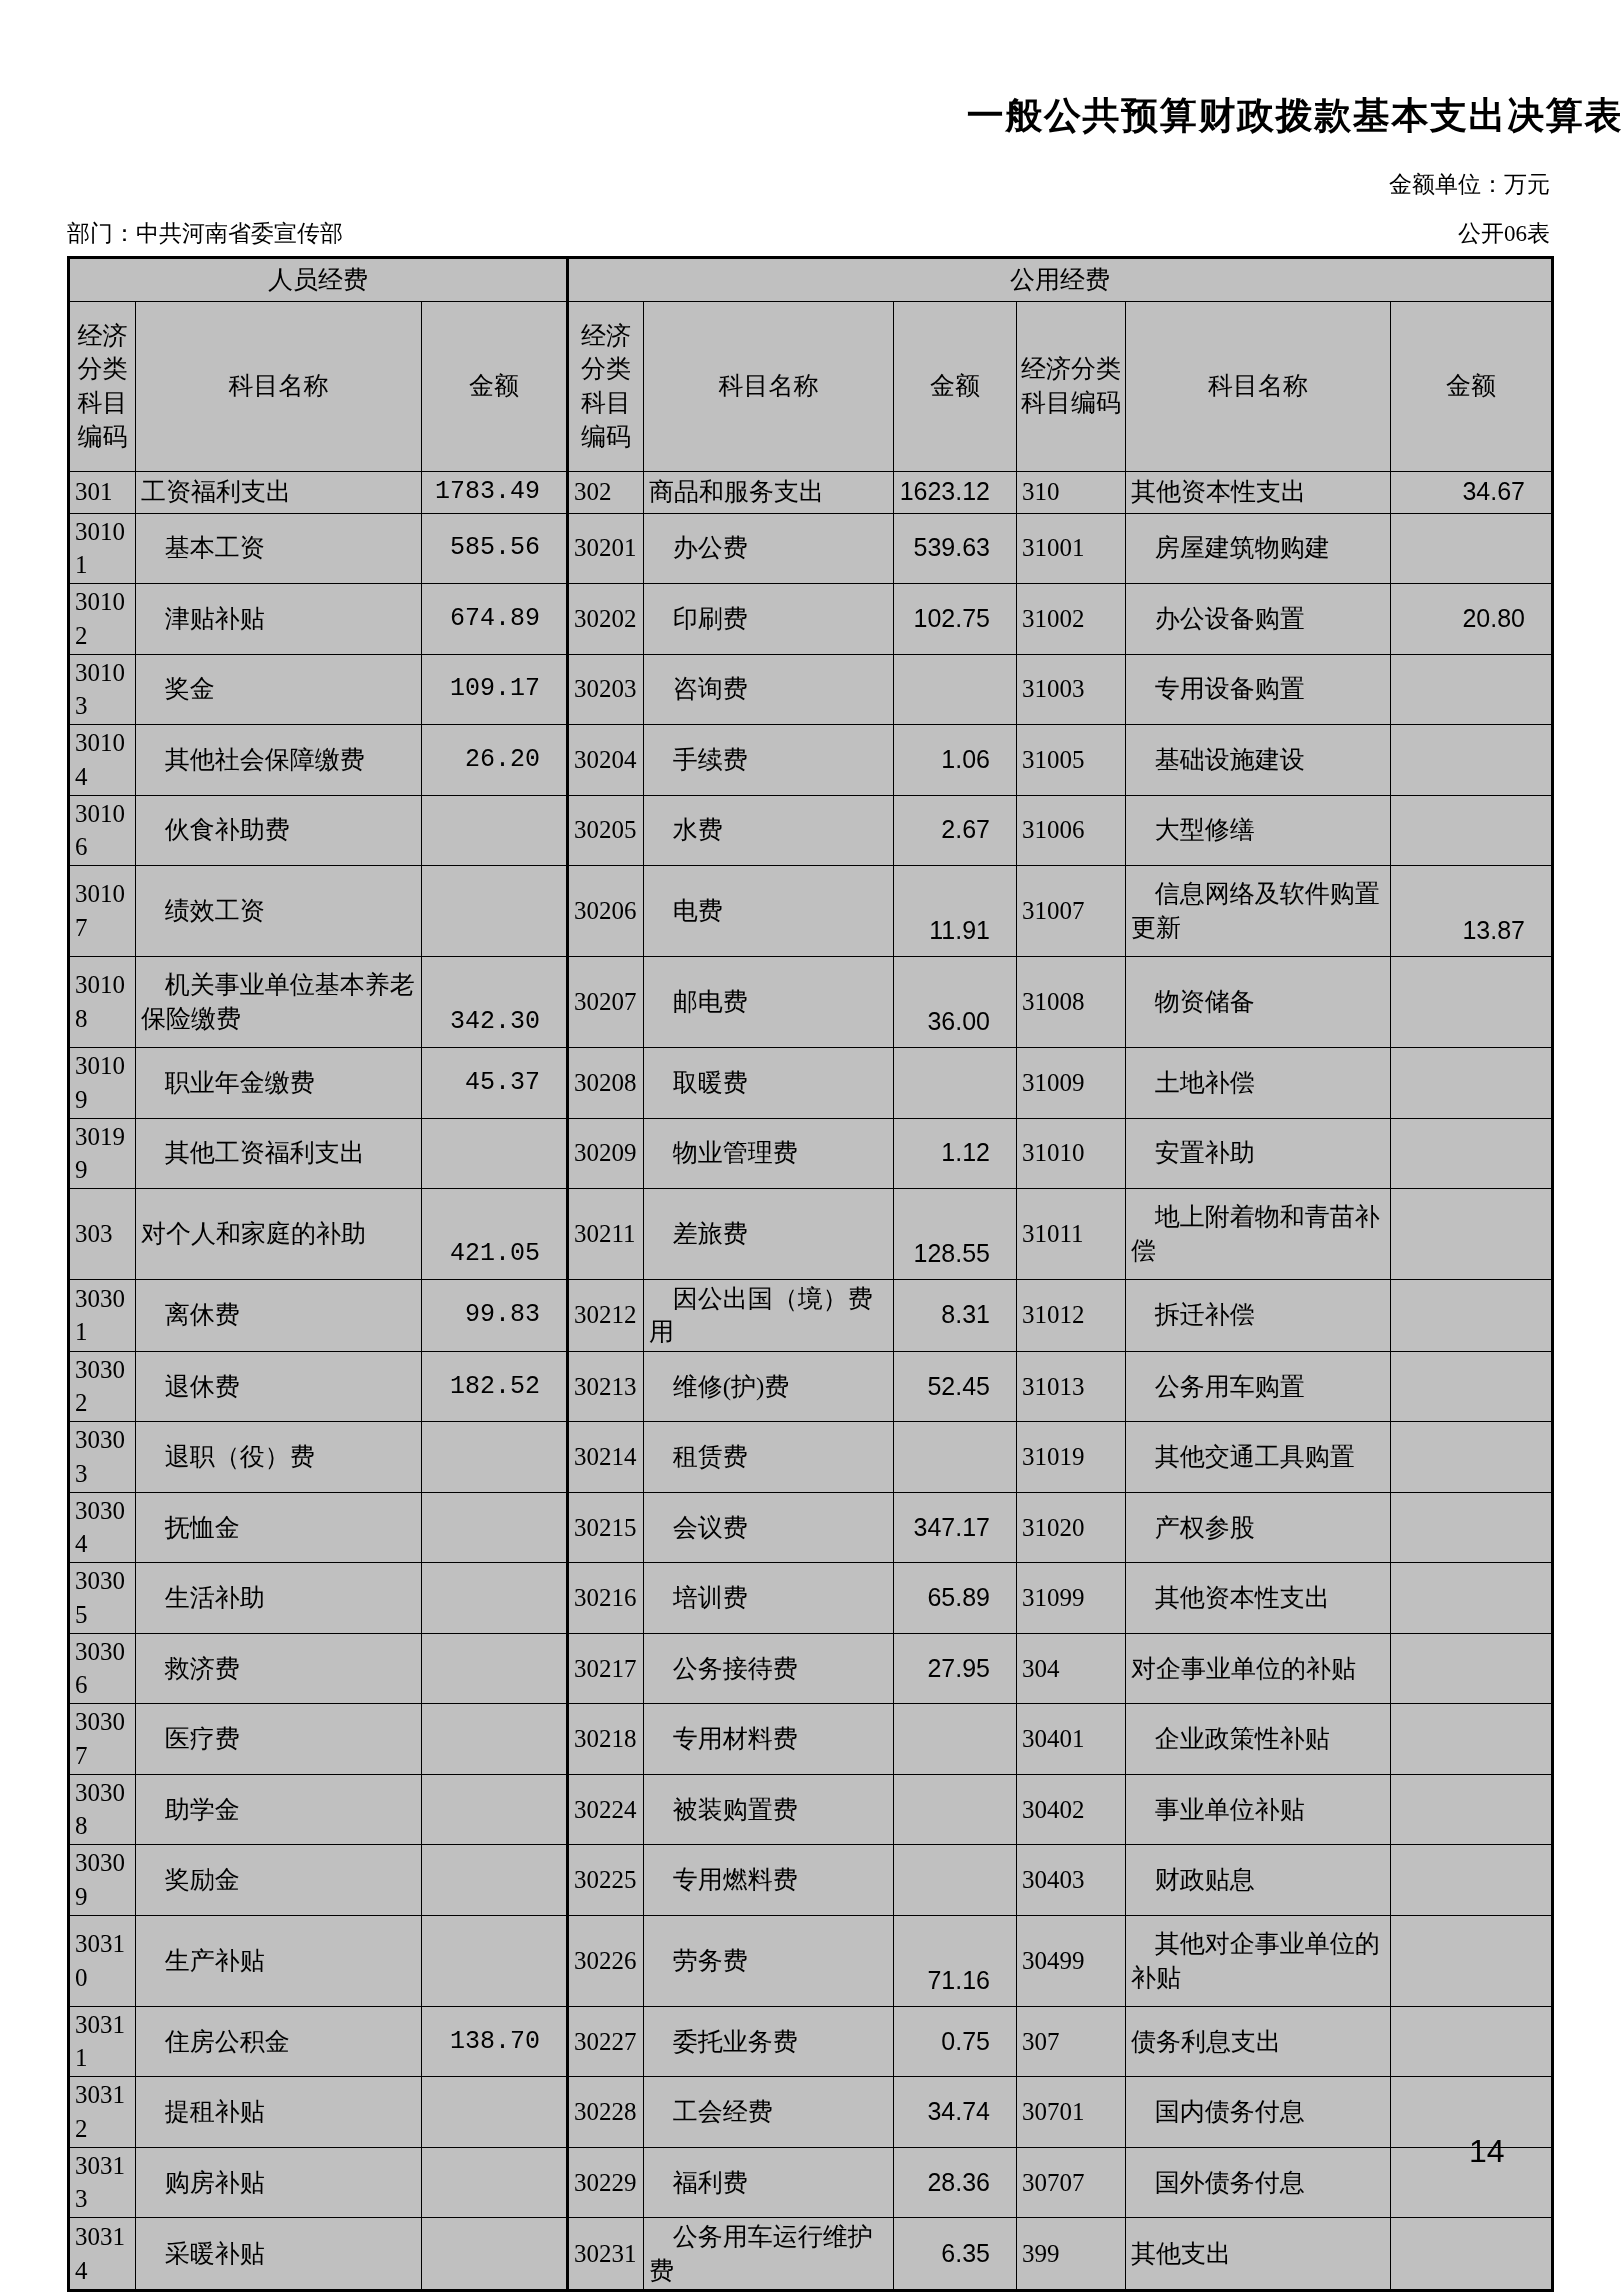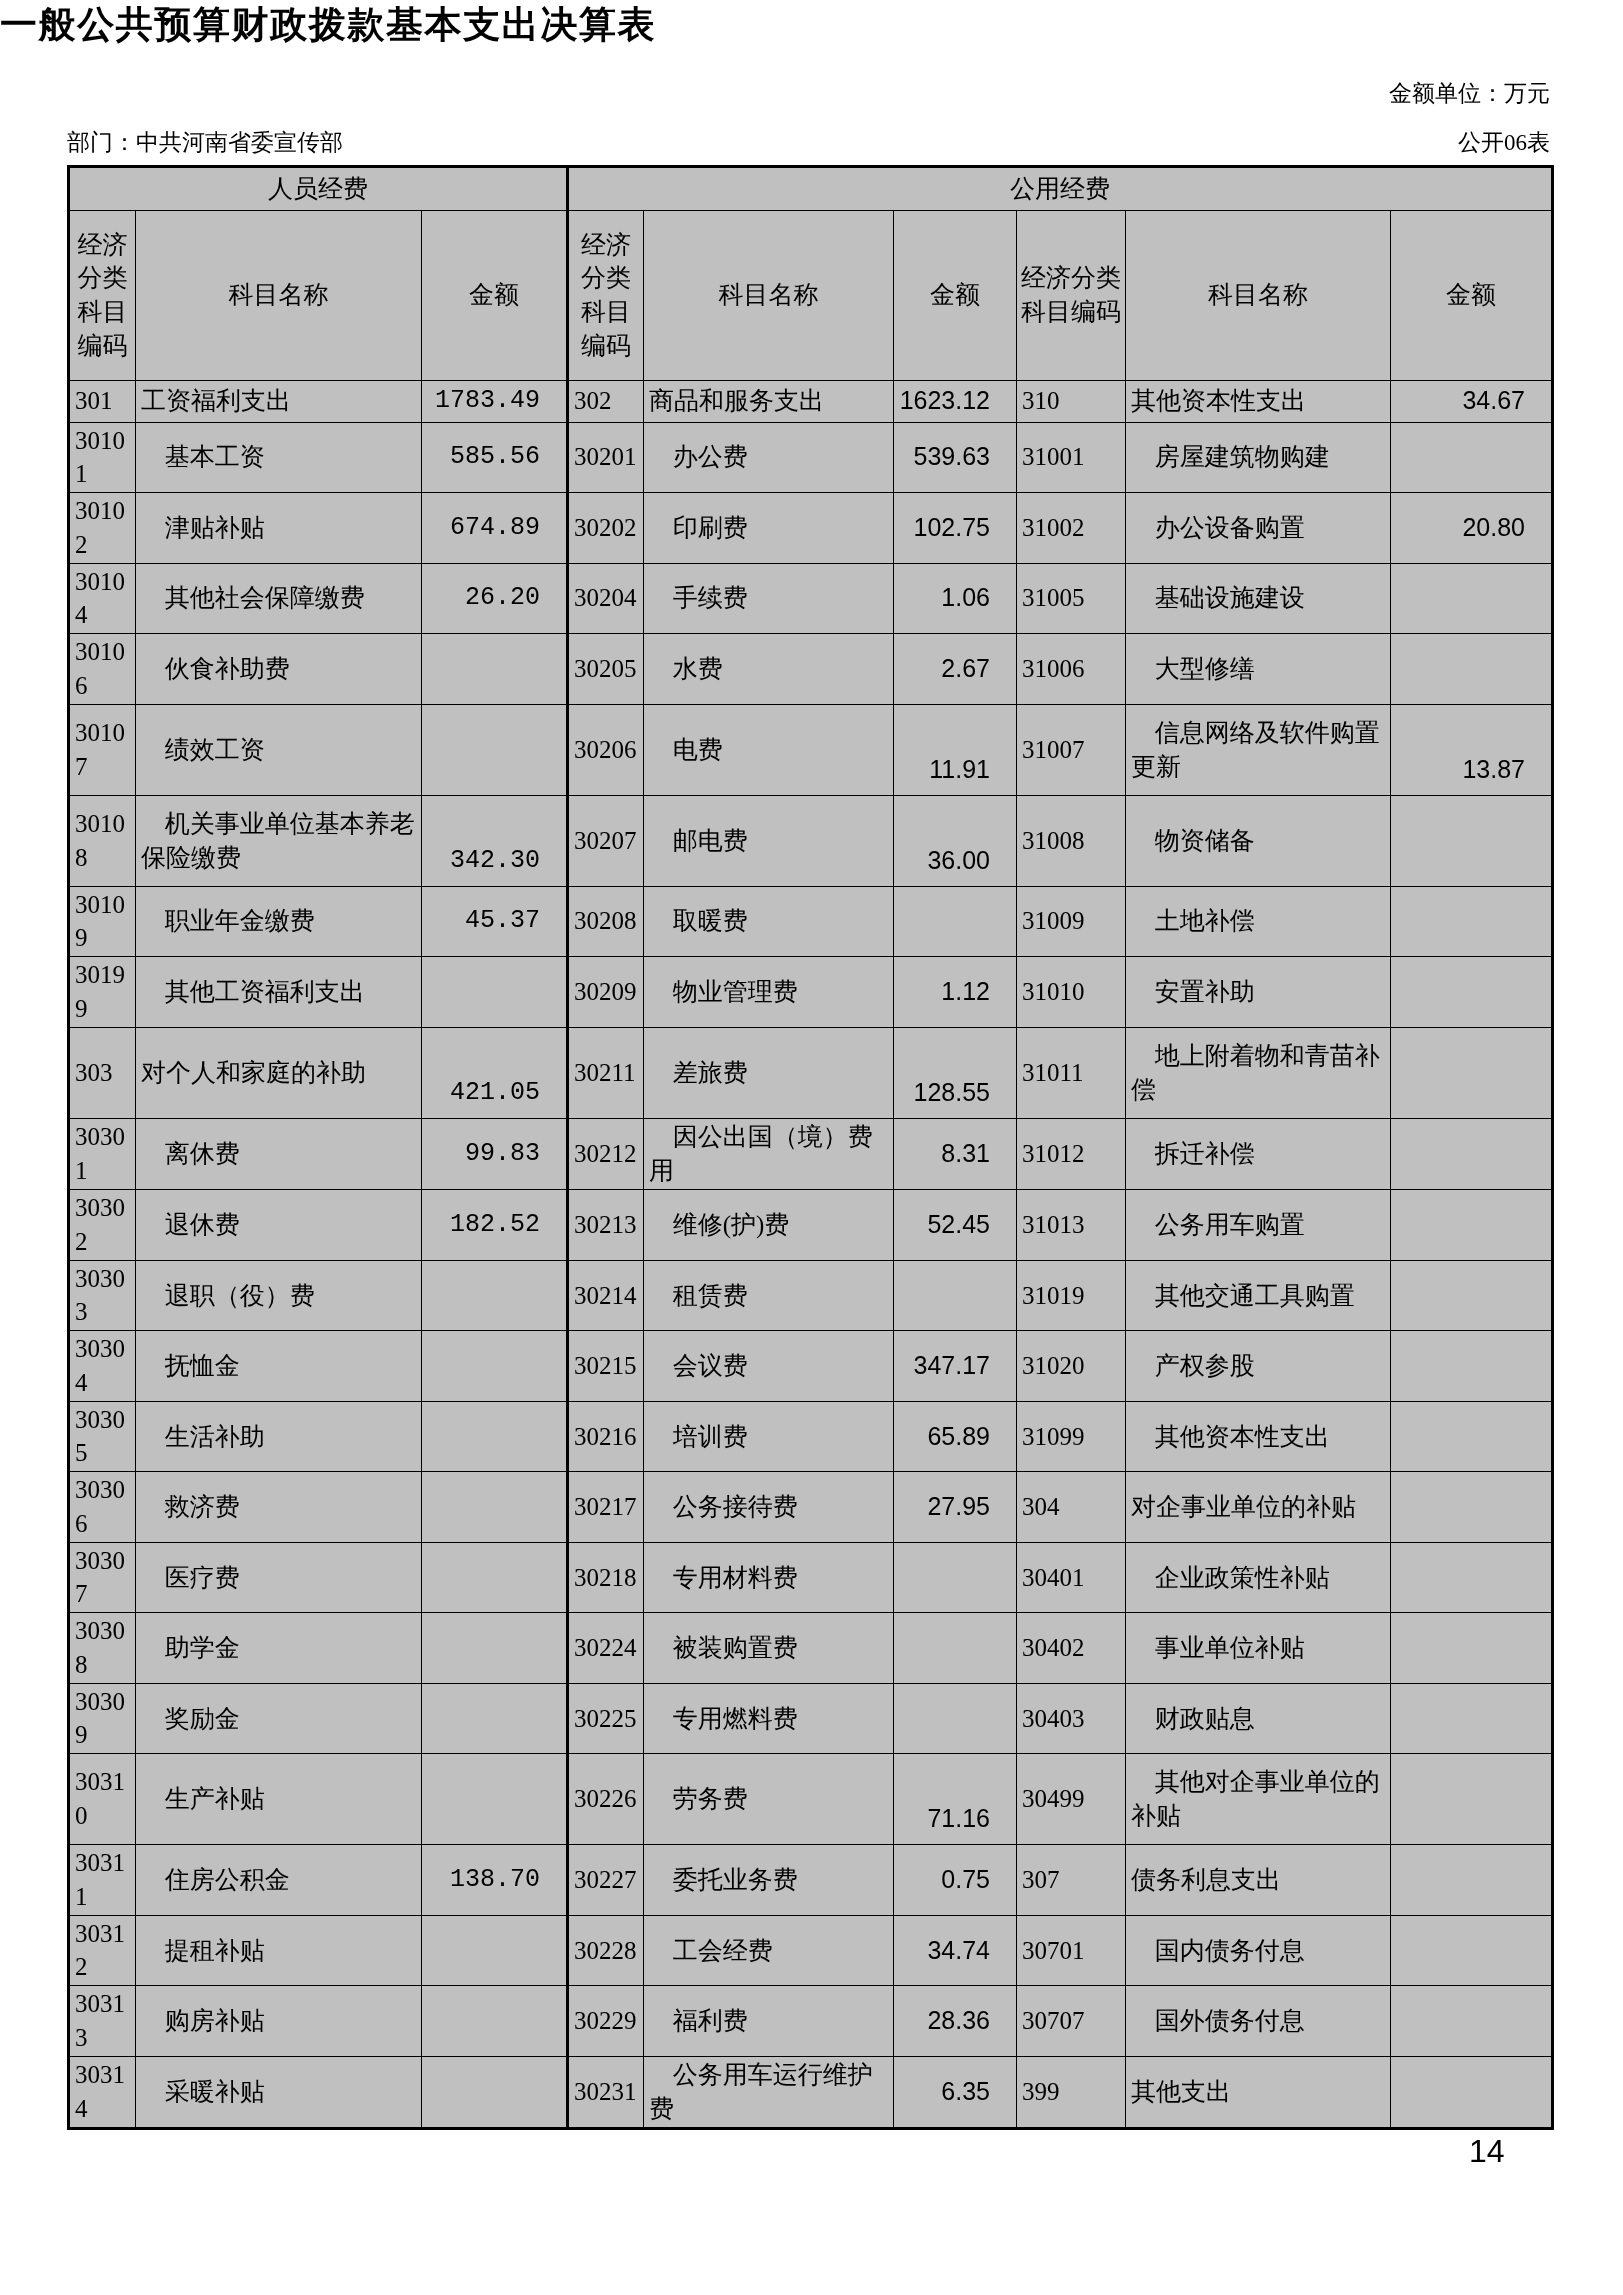--- a/index.html
+++ b/index.html
@@ -8,21 +8,22 @@
     width: 1623px;
     height: 2295px;
     margin: 0 auto;
     background: #ffffff;
     font-family: "Liberation Serif", serif;
     color: #000;
     overflow: hidden;
   }
   #doc-title {
     margin: 0;
-    text-align: left;
+    padding-top: 91px;
+    text-align: right;
     font-size: 37px;
     font-weight: bold;
     letter-spacing: 1.6px;
   }
   #unit-line {
     margin-top: 28px;
     margin-right: 73px;
     text-align: right;
     font-size: 23px;
   }
@@ -160,20 +161,31 @@
     <td class="name g1 sub">津贴补贴</td>
     <td class="amt g1">674.89</td>
     <td class="code g2 gdiv">30202</td>
     <td class="name g2 sub">印刷费</td>
     <td class="amt g2">102.75</td>
     <td class="code g3">31002</td>
     <td class="name g3 sub">办公设备购置</td>
     <td class="amt g3">20.80</td>
   </tr>
         <tr class="data">
+    <td class="code g1">30103</td>
+    <td class="name g1 sub">奖金</td>
+    <td class="amt g1">109.17</td>
+    <td class="code g2 gdiv">30203</td>
+    <td class="name g2 sub">咨询费</td>
+    <td class="amt g2"></td>
+    <td class="code g3">31003</td>
+    <td class="name g3 sub">专用设备购置</td>
+    <td class="amt g3"></td>
+  </tr>
+        <tr class="data">
     <td class="code g1">30104</td>
     <td class="name g1 sub">其他社会保障缴费</td>
     <td class="amt g1">26.20</td>
     <td class="code g2 gdiv">30204</td>
     <td class="name g2 sub">手续费</td>
     <td class="amt g2">1.06</td>
     <td class="code g3">31005</td>
     <td class="name g3 sub">基础设施建设</td>
     <td class="amt g3"></td>
   </tr>

